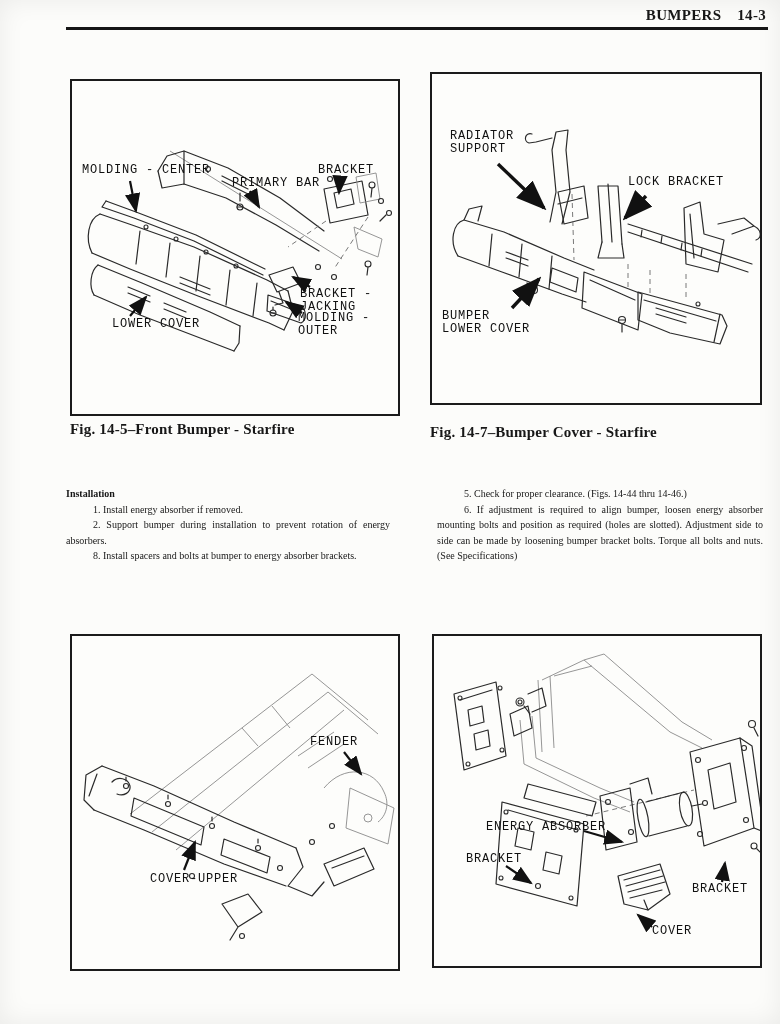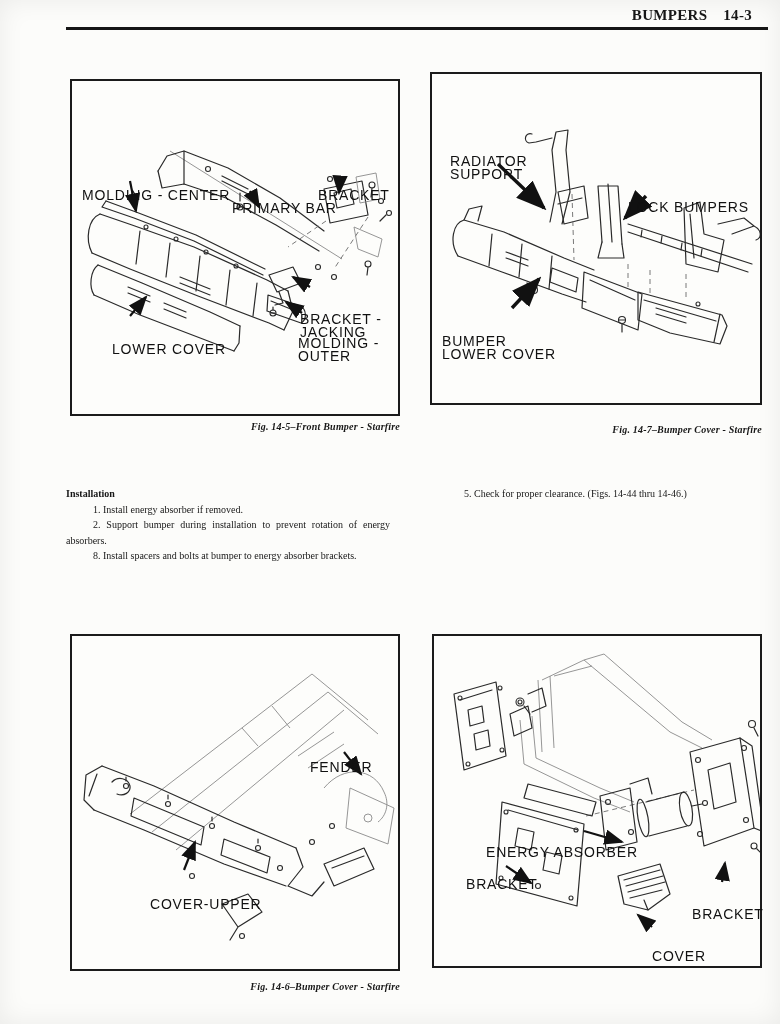--- a/index.html
+++ b/index.html
@@ -3,38 +3,37 @@
 <meta charset="utf-8">
 <style>
   html,body{margin:0;padding:0;background:#cfcfcb;}
   .page{
     position:relative;width:780px;height:1024px;margin:0 auto;
     background:#fcfcfa;overflow:hidden;color:#171717;
     box-shadow:inset 0 0 26px rgba(0,0,0,0.07);
     font-family:"Liberation Serif", serif;
   }
   .hdr{
-    position:absolute;top:7px;right:28px;font-weight:bold;font-size:15px;
+    position:absolute;top:7px;right:14px;font-weight:bold;font-size:15px;
     letter-spacing:0.3px;white-space:nowrap;
   }
   .hdr .pg{margin-left:16px;}
   .rule{position:absolute;left:66px;top:27px;width:702px;height:3px;background:#161616;}
   .figbox{
     position:absolute;border:2px solid #1b1b1b;background:#fdfdfb;
   }
   .figbox svg{position:absolute;left:0;top:0;}
   .caption{
-    position:absolute;text-align:right;font-weight:bold;font-size:10px;
-    letter-spacing:0.2px;white-space:nowrap;font-style:italic;
+    position:absolute;text-align:left;font-weight:bold;font-size:15px;
+    letter-spacing:0.2px;white-space:nowrap;
   }
   .lbl{
-    position:absolute;font-family:Liberation Sans, sans-serif;
-    font-size:14px;letter-spacing:0.8px;line-height:13px;color:#111;
+    position:absolute;font-family:Liberation Mono, monospace;
+    font-size:12px;letter-spacing:0.8px;line-height:13px;color:#111;
     white-space:pre-line;
-    margin-top:25px;
   }
   .col{
     position:absolute;font-size:10px;line-height:15.6px;text-align:justify;
   }
   .col p{margin:0;text-indent:27px;}
   .col .hd{font-weight:bold;text-indent:0;}
   
   .ln{stroke:#2a2a2a;stroke-width:1.2;fill:none;stroke-linejoin:round;stroke-linecap:round;}
   .lt{stroke:#8a8a8a;stroke-width:0.9;fill:none;stroke-linejoin:round;}
   .dash{stroke:#6a6a6a;stroke-width:0.9;fill:none;stroke-dasharray:5,4;}
@@ -171,34 +170,35 @@
         <path class="ln" d="M190,250 L190,258 M187,246 L193,246"></path>
 
       <g>
         <path class="arrowT" marker-end="url(#ah7)" d="M66,90 L112,134"></path>
         <path class="arrowT" marker-end="url(#ah7)" d="M214,122 L193,144"></path>
         <path class="arrowT" marker-end="url(#ah7)" d="M80,234 L107,205"></path>
       </g>
     </svg>
     <span class="lbl" style="left:18px;top:56px;">RADIATOR
 SUPPORT</span>
-    <span class="lbl" style="left:196px;top:102px;">LOCK BUMPERS</span>
+    <span class="lbl" style="left:196px;top:102px;">LOCK BRACKET</span>
     <span class="lbl" style="left:10px;top:236px;">BUMPER
 LOWER COVER</span>
   </div>
   <div class="caption" style="left:430px;top:424px;width:332px;">Fig. 14-7–Bumper Cover - Starfire</div>
 
   <div class="col" style="left:66px;top:486px;width:324px;">
     <p class="hd">Installation</p>
     <p>1. Install energy absorber if removed.</p>
     <p>2. Support bumper during installation to prevent rotation of energy absorbers.</p>
     <p>8. Install spacers and bolts at bumper to energy absorber brackets.</p>
   </div>
   <div class="col" style="left:437px;top:486px;width:326px;">
     <p>5. Check for proper clearance. (Figs. 14-44 thru 14-46.)</p>
+    <p>6. If adjustment is required to align bumper, loosen energy absorber mounting bolts and position as required (holes are slotted). Adjustment side to side can be made by loosening bumper bracket bolts. Torque all bolts and nuts. (See Specifications)</p>
   </div>
 
   <div class="figbox" style="left:70px;top:634px;width:326px;height:333px;">
     <svg width="326" height="333" viewBox="0 0 326 333">
       <defs>
         <marker id="ah6" markerWidth="9" markerHeight="7" refX="8" refY="3.5" orient="auto">
           <path d="M0,0 L9,3.5 L0,7 Z" fill="#111"></path>
         </marker>
       </defs>
 
@@ -232,21 +232,20 @@
       <path class="ln" d="M54,145 L54,141 M96,163 L96,159 M140,185 L140,181 M186,207 L186,203"></path>
 
       <g>
         <path class="arrow" marker-end="url(#ah6)" d="M272,116 L289,138"></path>
         <path class="arrow" marker-end="url(#ah6)" d="M112,234 L123,206"></path>
       </g>
     </svg>
     <span class="lbl" style="left:238px;top:100px;">FENDER</span>
     <span class="lbl" style="left:78px;top:237px;">COVER-UPPER</span>
   </div>
-  <div class="caption" style="left:70px;top:981px;width:330px;">Fig. 14-6–Bumper Cover - Starfire</div>
 
   <div class="figbox" style="left:432px;top:634px;width:326px;height:330px;">
     <svg width="326" height="330" viewBox="0 0 326 330">
       <defs>
         <marker id="ah8" markerWidth="9" markerHeight="7" refX="8" refY="3.5" orient="auto">
           <path d="M0,0 L9,3.5 L0,7 Z" fill="#111"></path>
         </marker>
       </defs>
 
       <path class="lt" d="M104,44 L108,116 M116,40 L120,112 M108,44 L150,24 L170,18 M120,40 L158,30"></path>

